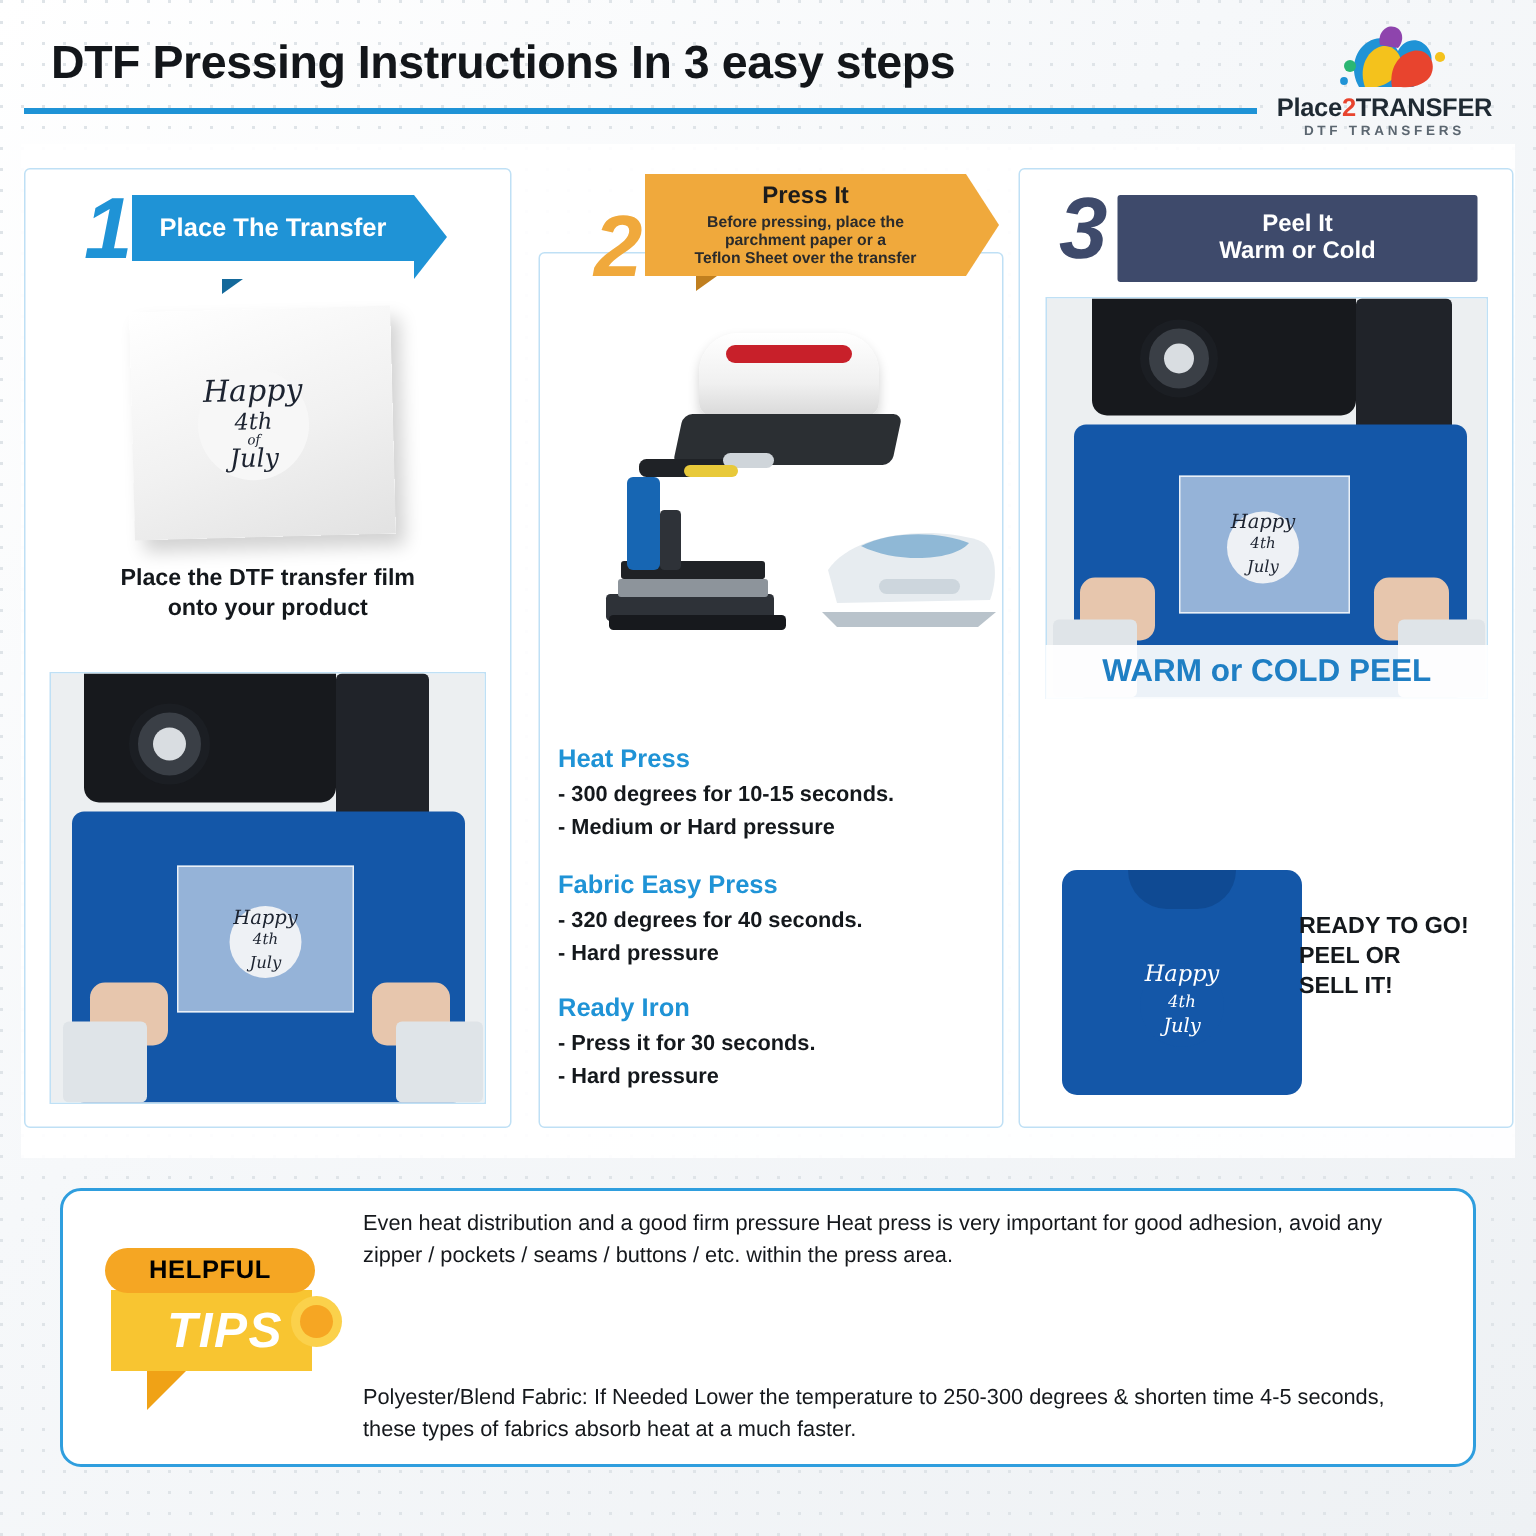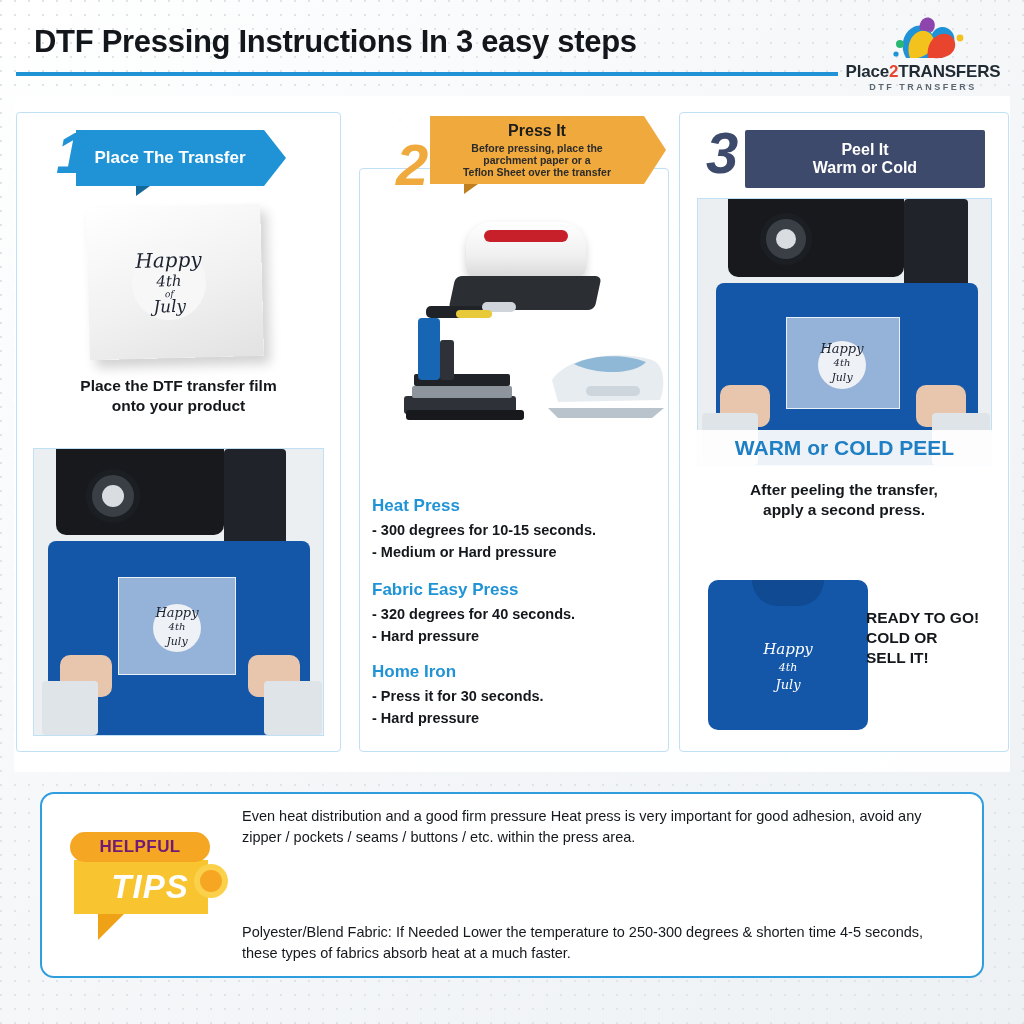--- a/index.html
+++ b/index.html
@@ -54,21 +54,21 @@
   #panel3 { left: 679px; top: 112px; width: 330px; height: 640px; }
 
   
   .ribbon { position: absolute; }
   .ribbon-body {
     position: absolute; left: 0; top: 0; height: 100%;
     display: flex; align-items: center; justify-content: center;
     color: #ffffff; font-weight: bold; text-align: center; line-height: 1.15;
   }
 
-  #ribbon1 { left: 76px; top: 130px; width: 210px; height: 56px; }
+  #ribbon1 { left: 88px; top: 130px; width: 210px; height: 44px; }
   #ribbon1 .ribbon-body { width: 188px; background: #1f93d6; font-size: 17px; }
   #ribbon1 .arrow {
     position:absolute; left:188px; top:0; width:0; height:0;
     border-top: 28px solid transparent; border-bottom: 28px solid transparent;
     border-left: 22px solid #1f93d6;
   }
   #ribbon1 .fold {
     position:absolute; left:60px; top:56px; width:0; height:0;
     border-left: 14px solid #14699b; border-bottom: 10px solid transparent;
   }
@@ -189,21 +189,21 @@
   
   #tips {
     position:absolute; left:40px; top:792px; width:944px; height:186px;
     background:#ffffff; border:2px solid #2f9ede; border-radius:14px;
   }
   #tips-badge { position:absolute; left:58px; top:820px; width:176px; height:132px; }
   .tips-ribbon {
     position:absolute; left:12px; top:12px; width:140px; height:30px;
     background:#f5a623; border-radius:15px;
     display:flex; align-items:center; justify-content:center;
-    color:#701a75; font-weight:bold; font-size:17px; letter-spacing:.4px;
+    color:#000000; font-weight:bold; font-size:17px; letter-spacing:.4px;
   }
   .tips-card {
     position:absolute; left:16px; top:40px; width:134px; height:54px;
     background:#f8c531;
     display:flex; align-items:center; justify-content:center;
     color:#ffffff; font-weight:bold; font-size:33px; font-style:italic;
     letter-spacing:1px;
     padding-left:18px;
   }
   .tips-point {
@@ -239,21 +239,21 @@
     <div class="logo-wrap">
       <svg class="logo-splash" viewBox="0 0 92 48">
         <path d="M30 44 C24 34 26 20 36 14 C44 9 52 12 56 20 C60 12 70 10 76 18 C82 26 76 38 66 44 Z" fill="#1f93d6"></path>
         <path d="M34 44 C30 33 34 22 42 18 C50 14 58 20 58 28 C58 36 50 42 42 44 Z" fill="#f4c21c"></path>
         <path d="M52 44 C50 32 56 22 66 20 C76 18 82 28 78 36 C75 42 66 45 58 44 Z" fill="#e8442e"></path>
         <path d="M44 16 C42 8 48 2 54 4 C60 6 60 14 56 18 Z" fill="#8e44ad"></path>
         <circle cx="24" cy="30" r="4" fill="#2bb673"></circle>
         <circle cx="84" cy="24" r="3.4" fill="#f4c21c"></circle>
         <circle cx="20" cy="40" r="2.6" fill="#1f93d6"></circle>
       </svg>
-      <div class="logo-text"><span>Place</span><span class="r2">2</span><span>TRANSFERS</span></div>
+      <div class="logo-text"><span>Place</span><span class="r2">2</span><span>TRANSFER</span></div>
       <div class="logo-sub">DTF TRANSFERS</div>
     </div>
   </div>
 
   <div class="panel" id="panel1"></div>
 
   <div class="ribbon" id="ribbon1">
     <div class="ribbon-body">Place The Transfer</div>
     <div class="arrow"></div>
     <div class="fold"></div>
@@ -377,21 +377,21 @@
   </svg>
 
   <div class="spec-head" style="left:372px; top:496px;">Heat Press</div>
   <div class="spec-line" style="left:372px; top:522px;">- 300 degrees for 10-15 seconds.</div>
   <div class="spec-line" style="left:372px; top:544px;">- Medium or Hard pressure</div>
 
   <div class="spec-head" style="left:372px; top:580px;">Fabric Easy Press</div>
   <div class="spec-line" style="left:372px; top:606px;">- 320 degrees for 40 seconds.</div>
   <div class="spec-line" style="left:372px; top:628px;">- Hard pressure</div>
 
-  <div class="spec-head" style="left:372px; top:662px;">Home Iron</div>
+  <div class="spec-head" style="left:372px; top:662px;">Ready Iron</div>
   <div class="spec-line" style="left:372px; top:688px;">- Press it for 30 seconds.</div>
   <div class="spec-line" style="left:372px; top:710px;">- Hard pressure</div>
 
   <div class="panel" id="panel3"></div>
 
   <div class="ribbon" id="ribbon3">
     <div class="ribbon-body">
       <div>Peel It</div>
       <div>Warm or Cold</div>
     </div>
@@ -432,22 +432,20 @@
       </div>
       <div class="hand" style="left:22px; top:186px; width:50px; height:42px;"></div>
       <div class="cuff" style="left:4px; top:214px; width:56px; height:52px;"></div>
       <div class="hand" style="left:218px; top:186px; width:50px; height:42px;"></div>
       <div class="cuff" style="left:234px; top:214px; width:58px; height:52px;"></div>
     </div>
   </div>
 
   <div class="peel-banner">WARM or COLD PEEL</div>
 
-  <div class="caption" style="left:690px; top:480px; width:308px; font-size:15.5px; white-space:pre-line;">After peeling the transfer,
-apply a second press.</div>
 
   <div id="folded-tee">
     <div style="position:absolute; left:8px; top:10px; width:160px; height:150px; background:#1457a8; border-radius:10px;"></div>
     <div style="position:absolute; left:52px; top:10px; width:72px; height:26px; background:#0f4a93; border-radius:0 0 36px 36px;"></div>
     <div class="sunflower" style="left:40px; top:52px; width:96px; height:96px;">
       <div class="sf-petals">
         <i style="transform:rotate(0deg);   background:#c8202a; height:26px; margin-top:-26px;"></i>
         <i style="transform:rotate(24deg);  background:#f2f2f2; height:26px; margin-top:-26px;"></i>
         <i style="transform:rotate(48deg);  background:#1d3a74; height:26px; margin-top:-26px;"></i>
         <i style="transform:rotate(72deg);  background:#c8202a; height:26px; margin-top:-26px;"></i>
@@ -465,21 +463,21 @@
       </div>
       <div style="position:absolute; left:20px; top:20px; width:56px; height:56px; border-radius:50%; background:#1457a8;"></div>
       <div class="happy-script" style="top:20px; font-size:15px; color:#ffffff;">Happy</div>
       <div class="happy-script" style="top:40px; font-size:11px; color:#ffffff;">4th</div>
       <div class="happy-script" style="top:56px; font-size:13px; color:#ffffff;">July</div>
     </div>
   </div>
 
   <div class="caption" style="left:866px; top:608px; width:140px; font-size:15.5px; text-align:left;">
     <div>READY TO GO!</div>
-    <div>COLD OR</div>
+    <div>PEEL OR</div>
     <div>SELL IT!</div>
   </div>
 
   <div id="tips"></div>
   <div id="tips-badge">
     <div class="tips-point"></div>
     <div class="tips-card">TIPS</div>
     <div class="tips-ribbon">HELPFUL</div>
     <div class="tips-sun"></div>
   </div>

